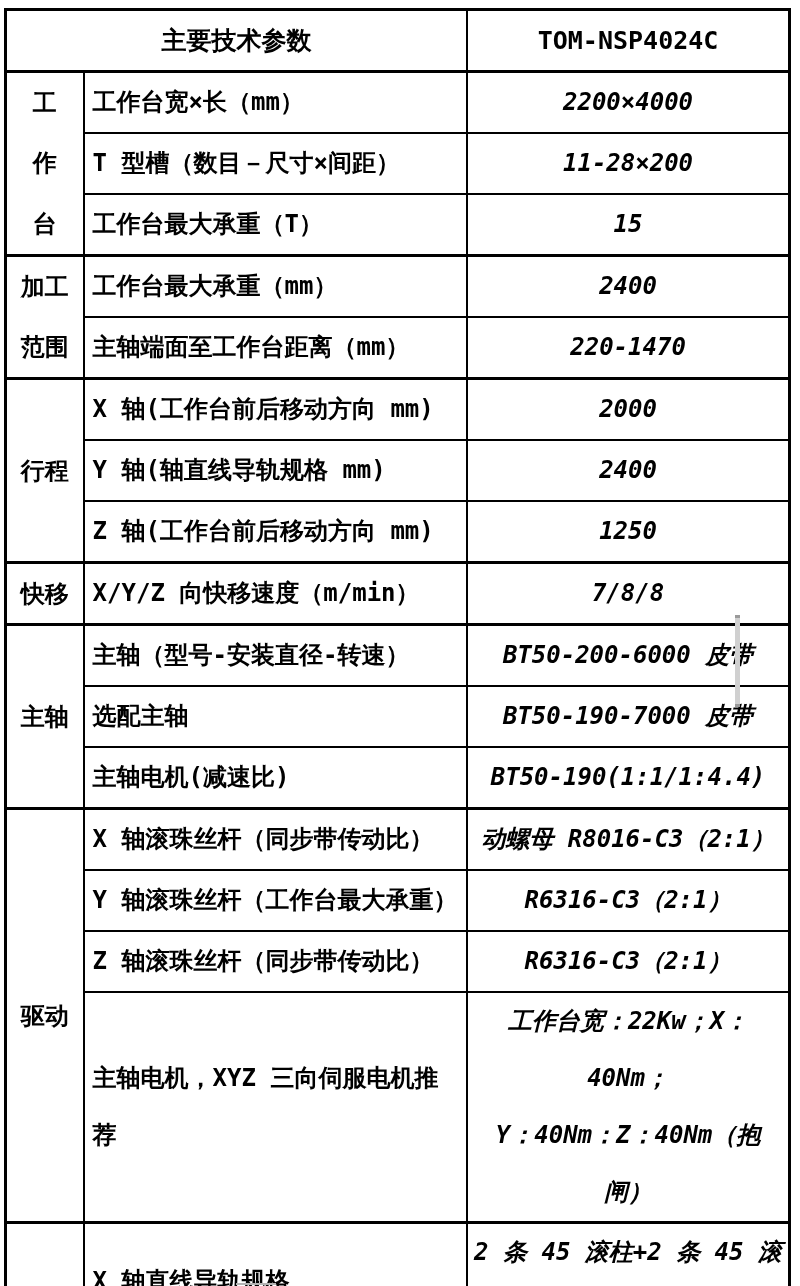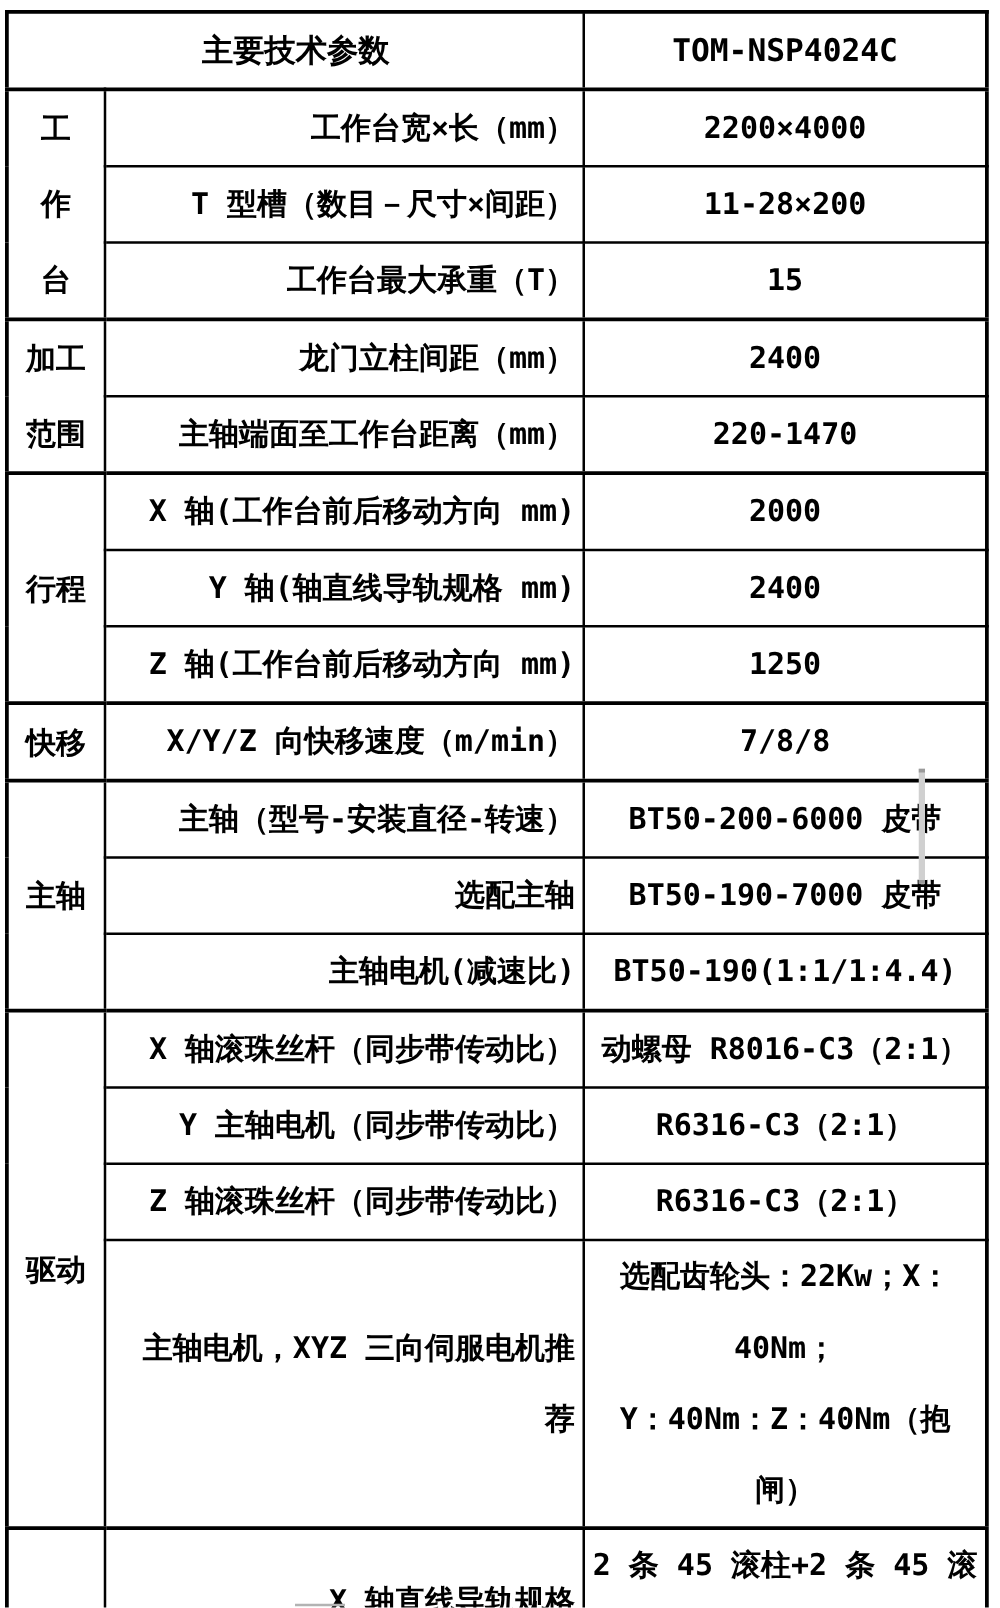--- a/index.html
+++ b/index.html
@@ -58,26 +58,27 @@
     position: absolute;
     inset: 0;
     display: flex;
     flex-direction: column;
     justify-content: space-around;
     align-items: center;
   }
   .vstack div { line-height: 1; }
 
   td.param {
-    text-align: right;
-    padding: 0 6px 0 24px;
+    text-align: left;
+    padding: 0 6px 0 8px;
   }
   td.value {
     text-align: center;
     padding: 0 6px;
+    font-style: italic;
   }
 
   
   .scroll-thumb {
     position: absolute;
     right: 0px;
     top: 615px;
     width: 5px;
     height: 86px;
     background: #d0d0d0;
@@ -118,21 +119,21 @@
         <tr>
           <td class="param">T 型槽（数目－尺寸×间距）</td>
           <td class="value">11-28×200</td>
         </tr>
         <tr>
           <td class="param">工作台最大承重（T）</td>
           <td class="value">15</td>
         </tr>
         <tr class="group-start">
           <td class="group-cell" rowspan="2"><div class="vstack"><div>加工</div><div>范围</div></div></td>
-          <td class="param">龙门立柱间距（mm）</td>
+          <td class="param">工作台最大承重（mm）</td>
           <td class="value">2400</td>
         </tr>
         <tr>
           <td class="param">主轴端面至工作台距离（mm）</td>
           <td class="value">220-1470</td>
         </tr>
         <tr class="group-start">
           <td class="group-cell" rowspan="3"><div class="vstack"><div>行程</div></div></td>
           <td class="param">X 轴(工作台前后移动方向 mm)</td>
           <td class="value">2000</td>
@@ -162,31 +163,31 @@
         <tr>
           <td class="param">主轴电机(减速比)</td>
           <td class="value">BT50-190(1:1/1:4.4)</td>
         </tr>
         <tr class="group-start">
           <td class="group-cell" rowspan="4"><div class="vstack"><div>驱动</div></div></td>
           <td class="param">X 轴滚珠丝杆（同步带传动比）</td>
           <td class="value">动螺母 R8016-C3（2:1）</td>
         </tr>
         <tr>
-          <td class="param">Y 主轴电机（同步带传动比）</td>
+          <td class="param">Y 轴滚珠丝杆（工作台最大承重）</td>
           <td class="value">R6316-C3（2:1）</td>
         </tr>
         <tr>
           <td class="param">Z 轴滚珠丝杆（同步带传动比）</td>
           <td class="value">R6316-C3（2:1）</td>
         </tr>
         <tr>
           <td class="param">主轴电机，XYZ 三向伺服电机推
 荐</td>
-          <td class="value">选配齿轮头：22Kw；X：40Nm；
+          <td class="value">工作台宽：22Kw；X：40Nm；
 Y：40Nm：Z：40Nm（抱闸）</td>
         </tr>
         <tr class="group-start">
           <td class="group-cell" rowspan="3"><div class="vstack"></div></td>
           <td class="param">X 轴直线导轨规格</td>
           <td class="value">2 条 45 滚柱+2 条 45 滚珠</td>
         </tr>
       </tbody>
   </table>
 

